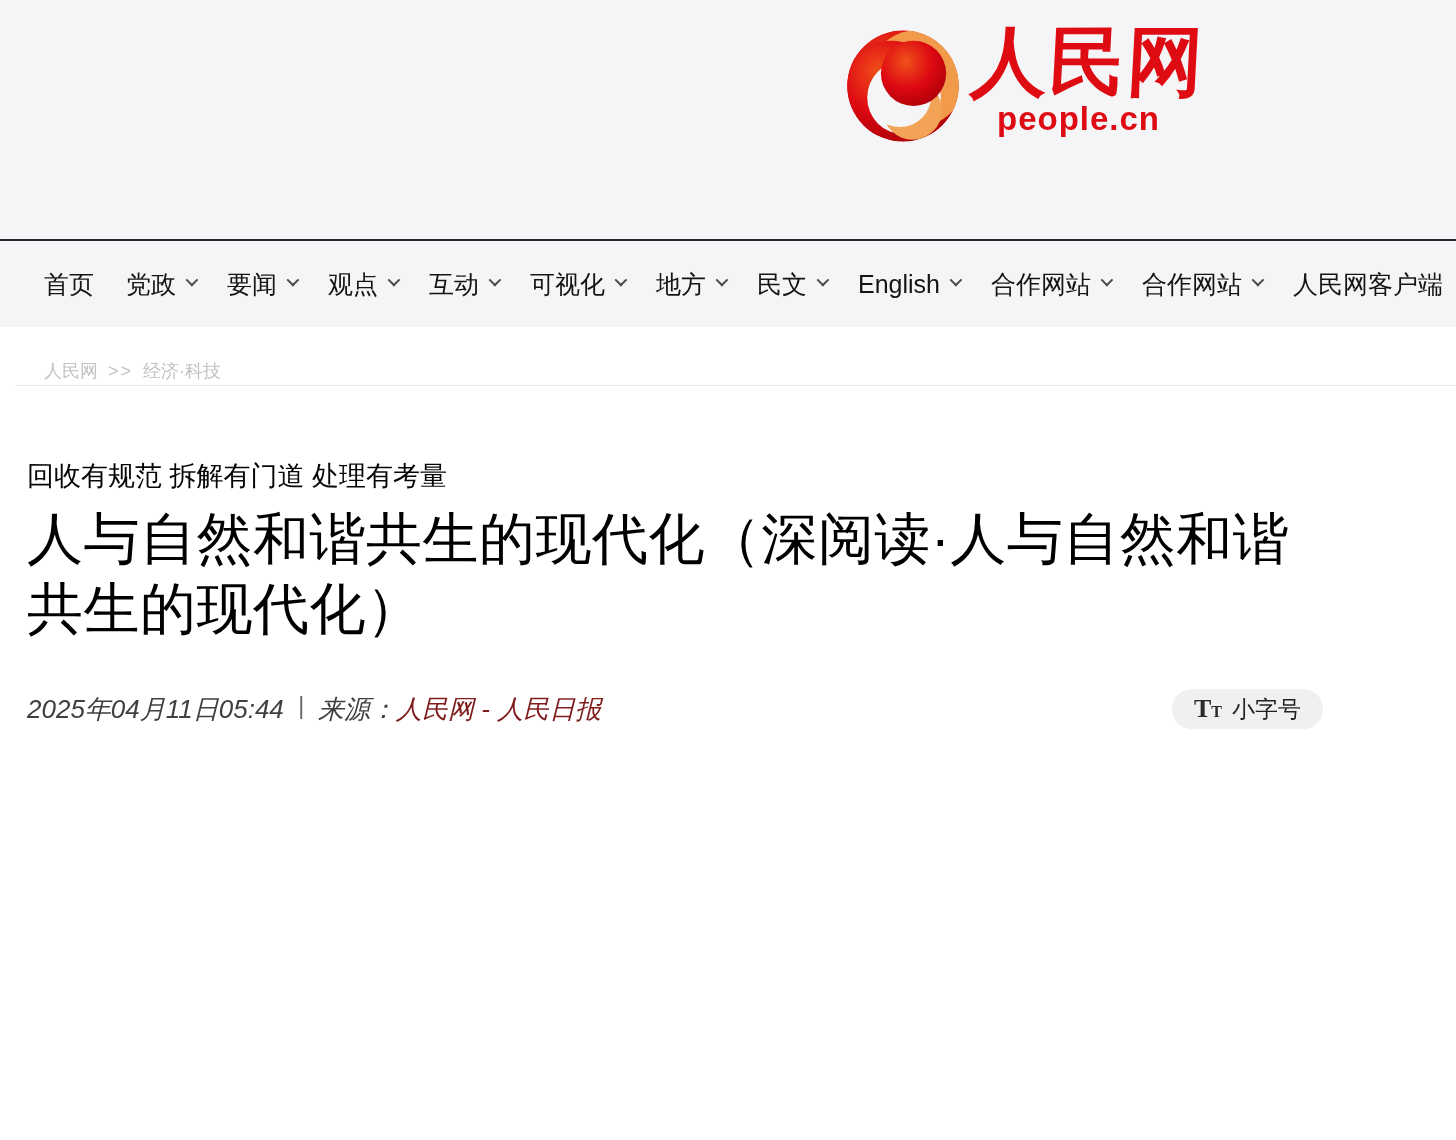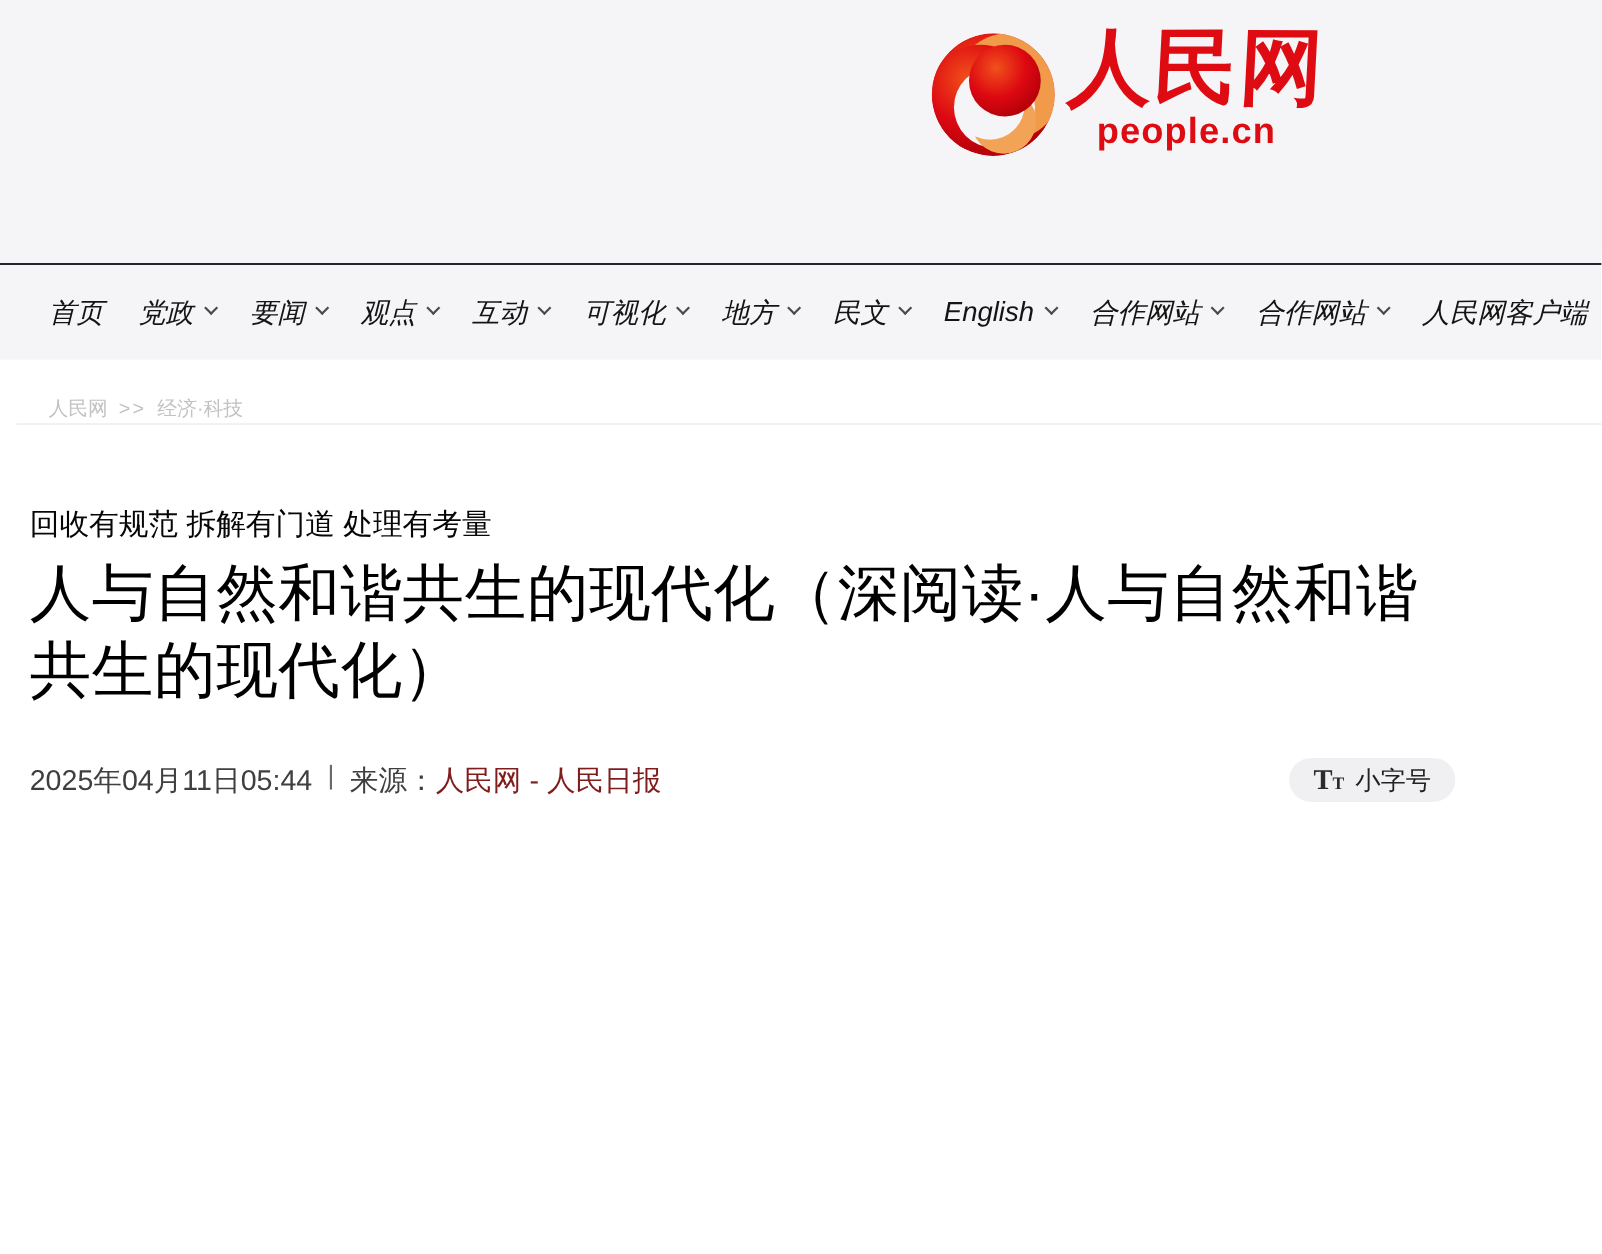--- a/index.html
+++ b/index.html
@@ -13,21 +13,21 @@
   .logo-text { margin-left:10px; display:flex; flex-direction:column; align-items:flex-start; }
   .logo-cn { font-size:76px; line-height:88px; font-weight:bold; color:#df0b12;
     transform:skewX(-3deg); letter-spacing:2px; }
   .logo-en { font-size:33px; font-weight:bold; color:#df0b12; letter-spacing:1px;
     margin:-6px 0 0 26px; font-family:"Liberation Sans",sans-serif; }
 
   .dark-line { height:2px; background:#252531; }
 
   
   .main-nav { height:86px; background:#f5f5f7; display:flex; align-items:center;
-    padding-left:44px; gap:32px; white-space:nowrap; overflow:hidden;font-style:italic; }
+    padding-left:44px; gap:32px; white-space:nowrap; overflow:hidden; }
   .nav-item { display:flex; align-items:center; font-size:25px; color:#141414;
     text-decoration:none; cursor:pointer; flex:none; }
   .chev { width:9px; height:9px; border-right:2px solid #4a4a4a; border-bottom:2px solid #4a4a4a;
     transform:rotate(45deg) translateY(-2px); margin-left:10px; margin-top:-6px; flex:none; }
 
   
   .breadcrumb { padding:32px 0 0 44px; font-size:18px; color:#c2c2c4; height:58px; }
   .breadcrumb a { color:#c2c2c4; text-decoration:none; }
   .crumb-sep { margin:0 10px; letter-spacing:2px; }
   .thin-divider { border:none; border-top:1px solid #e6e6e8; margin-left:15px; }
@@ -35,21 +35,21 @@
   
   .article { width:1340px; padding-left:27px; }
   .article-inner { width:1296px; }
   .kicker { margin-top:70px; font-size:27px; line-height:40px; color:#060606; }
   .article-title { margin-top:8px; font-size:56px; line-height:70px; font-weight:500;
     color:#000; letter-spacing:0.5px; }
   .byline { margin-top:32px; font-size:26px; line-height:40px; color:#111; }
 
   .meta-row { margin-top:45px; display:flex; align-items:center; justify-content:space-between;
     height:40px; }
-  .meta-left { font-size:26px; color:#3f3f3f; display:flex; align-items:flex-start; }
+  .meta-left { font-size:26px; color:#3f3f3f; display:flex; align-items:flex-start;font-style:italic; }
   .meta-pipe { margin:0 14px; color:#6a6a6a; font-size:24px; }
   .source-link { color:#7f1d1d; text-decoration:none; }
   .font-size-btn { display:flex; align-items:center; background:#f0f0f2; border:none;
     border-radius:20px; height:40px; padding:0 22px; cursor:pointer; font-size:23px; color:#222; }
   .tt-icon { font-family:"Liberation Serif","DejaVu Serif",serif; font-weight:bold;
     color:#2b2b2b; margin-right:10px; display:flex; align-items:baseline; }
   .t-big { font-size:26px; line-height:26px; }
   .t-small { font-size:16px; line-height:16px; }
 
   .article-body { margin-top:44px; }

